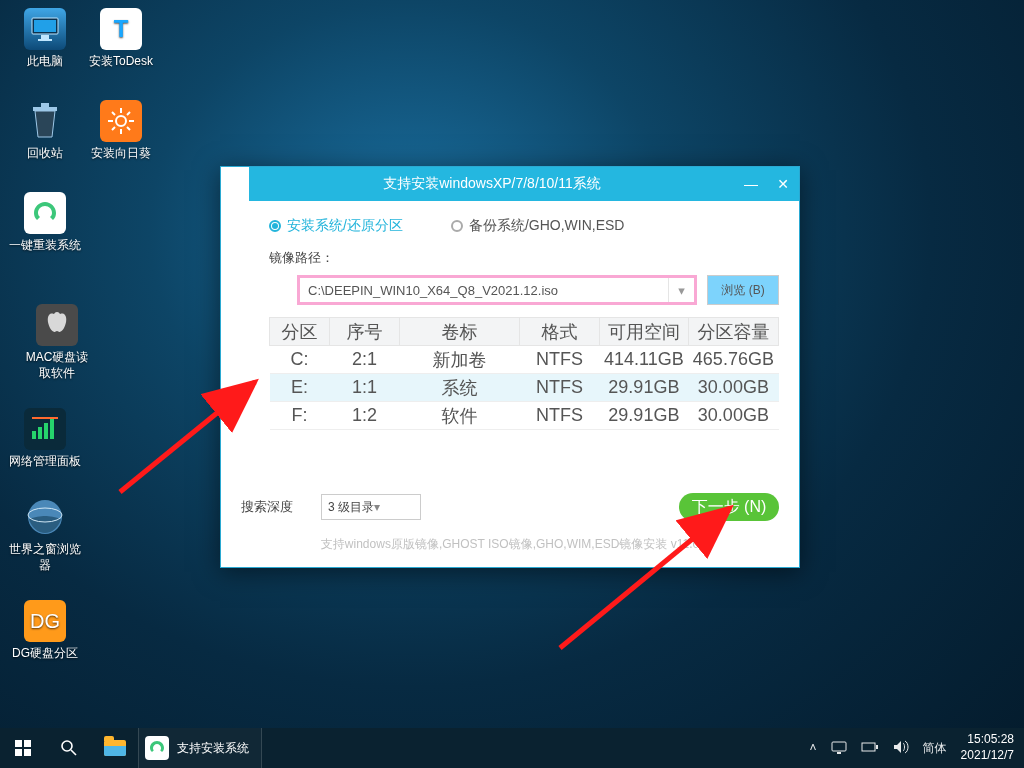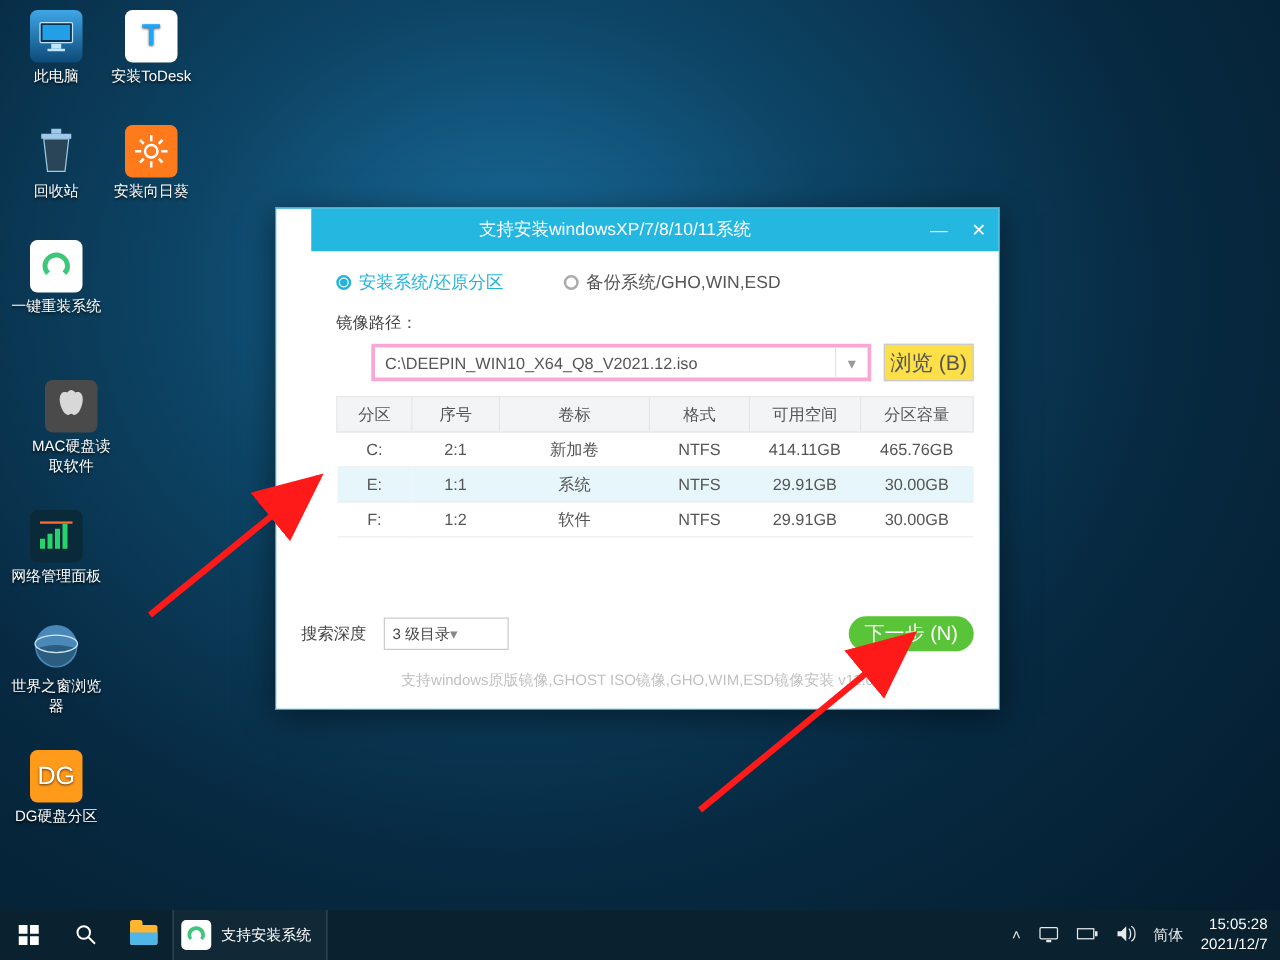--- a/index.html
+++ b/index.html
@@ -40,26 +40,26 @@
   .tabs { display:flex; gap:48px; margin-bottom:14px; font-size:14px;}
   .tab { display:flex; align-items:center; gap:6px; cursor:pointer; color:#555;}
   .tab .rad { width:12px; height:12px; border:2px solid #aaa; border-radius:50%; position:relative;}
   .tab.active { color:#23b4db;}
   .tab.active .rad { border-color:#23b4db;}
   .tab.active .rad::after{content:"";position:absolute;top:1px;left:1px;width:6px;height:6px;background:#23b4db;border-radius:50%;}
   .label { font-size:13px; color:#444; margin-bottom:8px;}
   .pathrow { display:flex; gap:10px; margin-bottom:12px;}
   .pathbox { flex:1; height:30px; border:3px solid #f9a8d4; display:flex; align-items:center; padding:0 8px; font-family:"SimSun",monospace; font-size:13px; color:#555; position:relative;margin-left:28px;}
   .pathbox .drop { position:absolute; right:0; top:0; width:26px; height:100%; display:flex; align-items:center; justify-content:center; color:#999; border-left:1px solid #e5e5e5; cursor:pointer;}
-  .browse { width:72px; height:30px; border:1px solid #ccc; background:#fde047; font-size:17px; color:#555; cursor:pointer;}
-  table { width:100%; border-collapse:collapse; font-size:13px; color:#555;}
+  .browse { width:72px; height:30px; border:1px solid #ccc; background:#7dd3fc; font-size:12px; color:#555; cursor:pointer;}
+  table { width:100%; border-collapse:collapse; font-size:18px; color:#555;}
   th { background:#f3f4f5; font-weight:normal; height:28px; border:1px solid #e5e5e5;}
   td { text-align:center; height:28px; border-bottom:1px solid #eee;}
   tr.sel td { background:#e7f6fb;}
-  .bottom { position:absolute; bottom:46px; left:20px; right:20px; display:flex; align-items:center; gap:14px;}
+  .bottom { position:absolute; bottom:46px; left:20px; right:20px; display:flex; align-items:center; gap:28px;}
   .bottom .lab { font-size:13px; color:#444;}
   .sel-depth { width:100px; height:26px; border:1px solid #ccc; font-size:12px; padding:0 6px; color:#444; background:#fff; display:flex; align-items:center; justify-content:flex-start; cursor:pointer;}
   .next { margin-left:auto; width:100px; height:28px; border:none; border-radius:14px; background:#59c438; color:#fff; font-size:16px; cursor:pointer;}
   .footer-note{ position:absolute; bottom:14px; left:0; right:0; text-align:center; font-size:12px; color:#c1c1c1;}
 
   
   svg.arrow { position:absolute; pointer-events:none; }
 
   
   .taskbar { position:absolute; bottom:0; left:0; width:1024px; height:40px; background:#0a2230; display:flex; align-items:center; color:#fff;margin-top:41px;}

